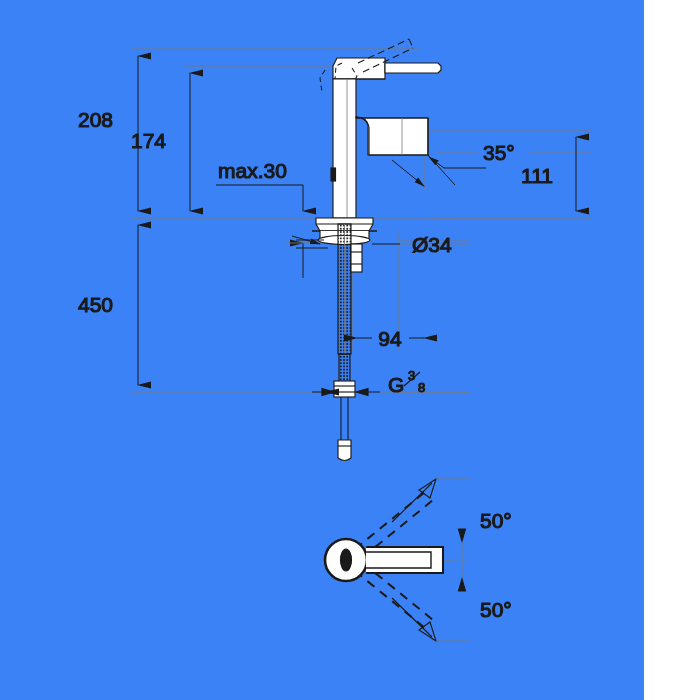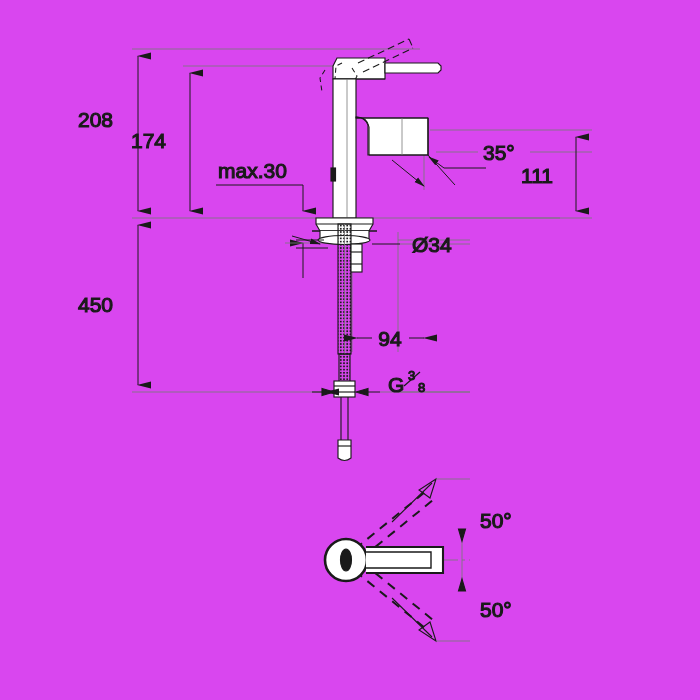--- a/index.html
+++ b/index.html
@@ -1,18 +1,18 @@
 <!DOCTYPE html>
 <html><head>
 <meta charset="utf-8">
 <style>
   html,body{margin:0;padding:0;background:#ffffff;}
   body{width:700px;height:700px;overflow:hidden;
        font-family:"Liberation Sans","DejaVu Sans",sans-serif;}
-  #stage{position:relative;width:700px;height:700px;background:#d946ef;}
+  #stage{position:relative;width:644px;height:700px;background:#3b82f6;}
   svg{display:block;}
   .dimtext{font-family:"Liberation Sans","DejaVu Sans",sans-serif;
            font-size:21px;fill:#1a1a1a;}
   .dimtext-sm{font-family:"Liberation Sans","DejaVu Sans",sans-serif;
            font-size:13px;fill:#1a1a1a;}
 </style>
 </head>
 <body>
 
 <div id="stage">

